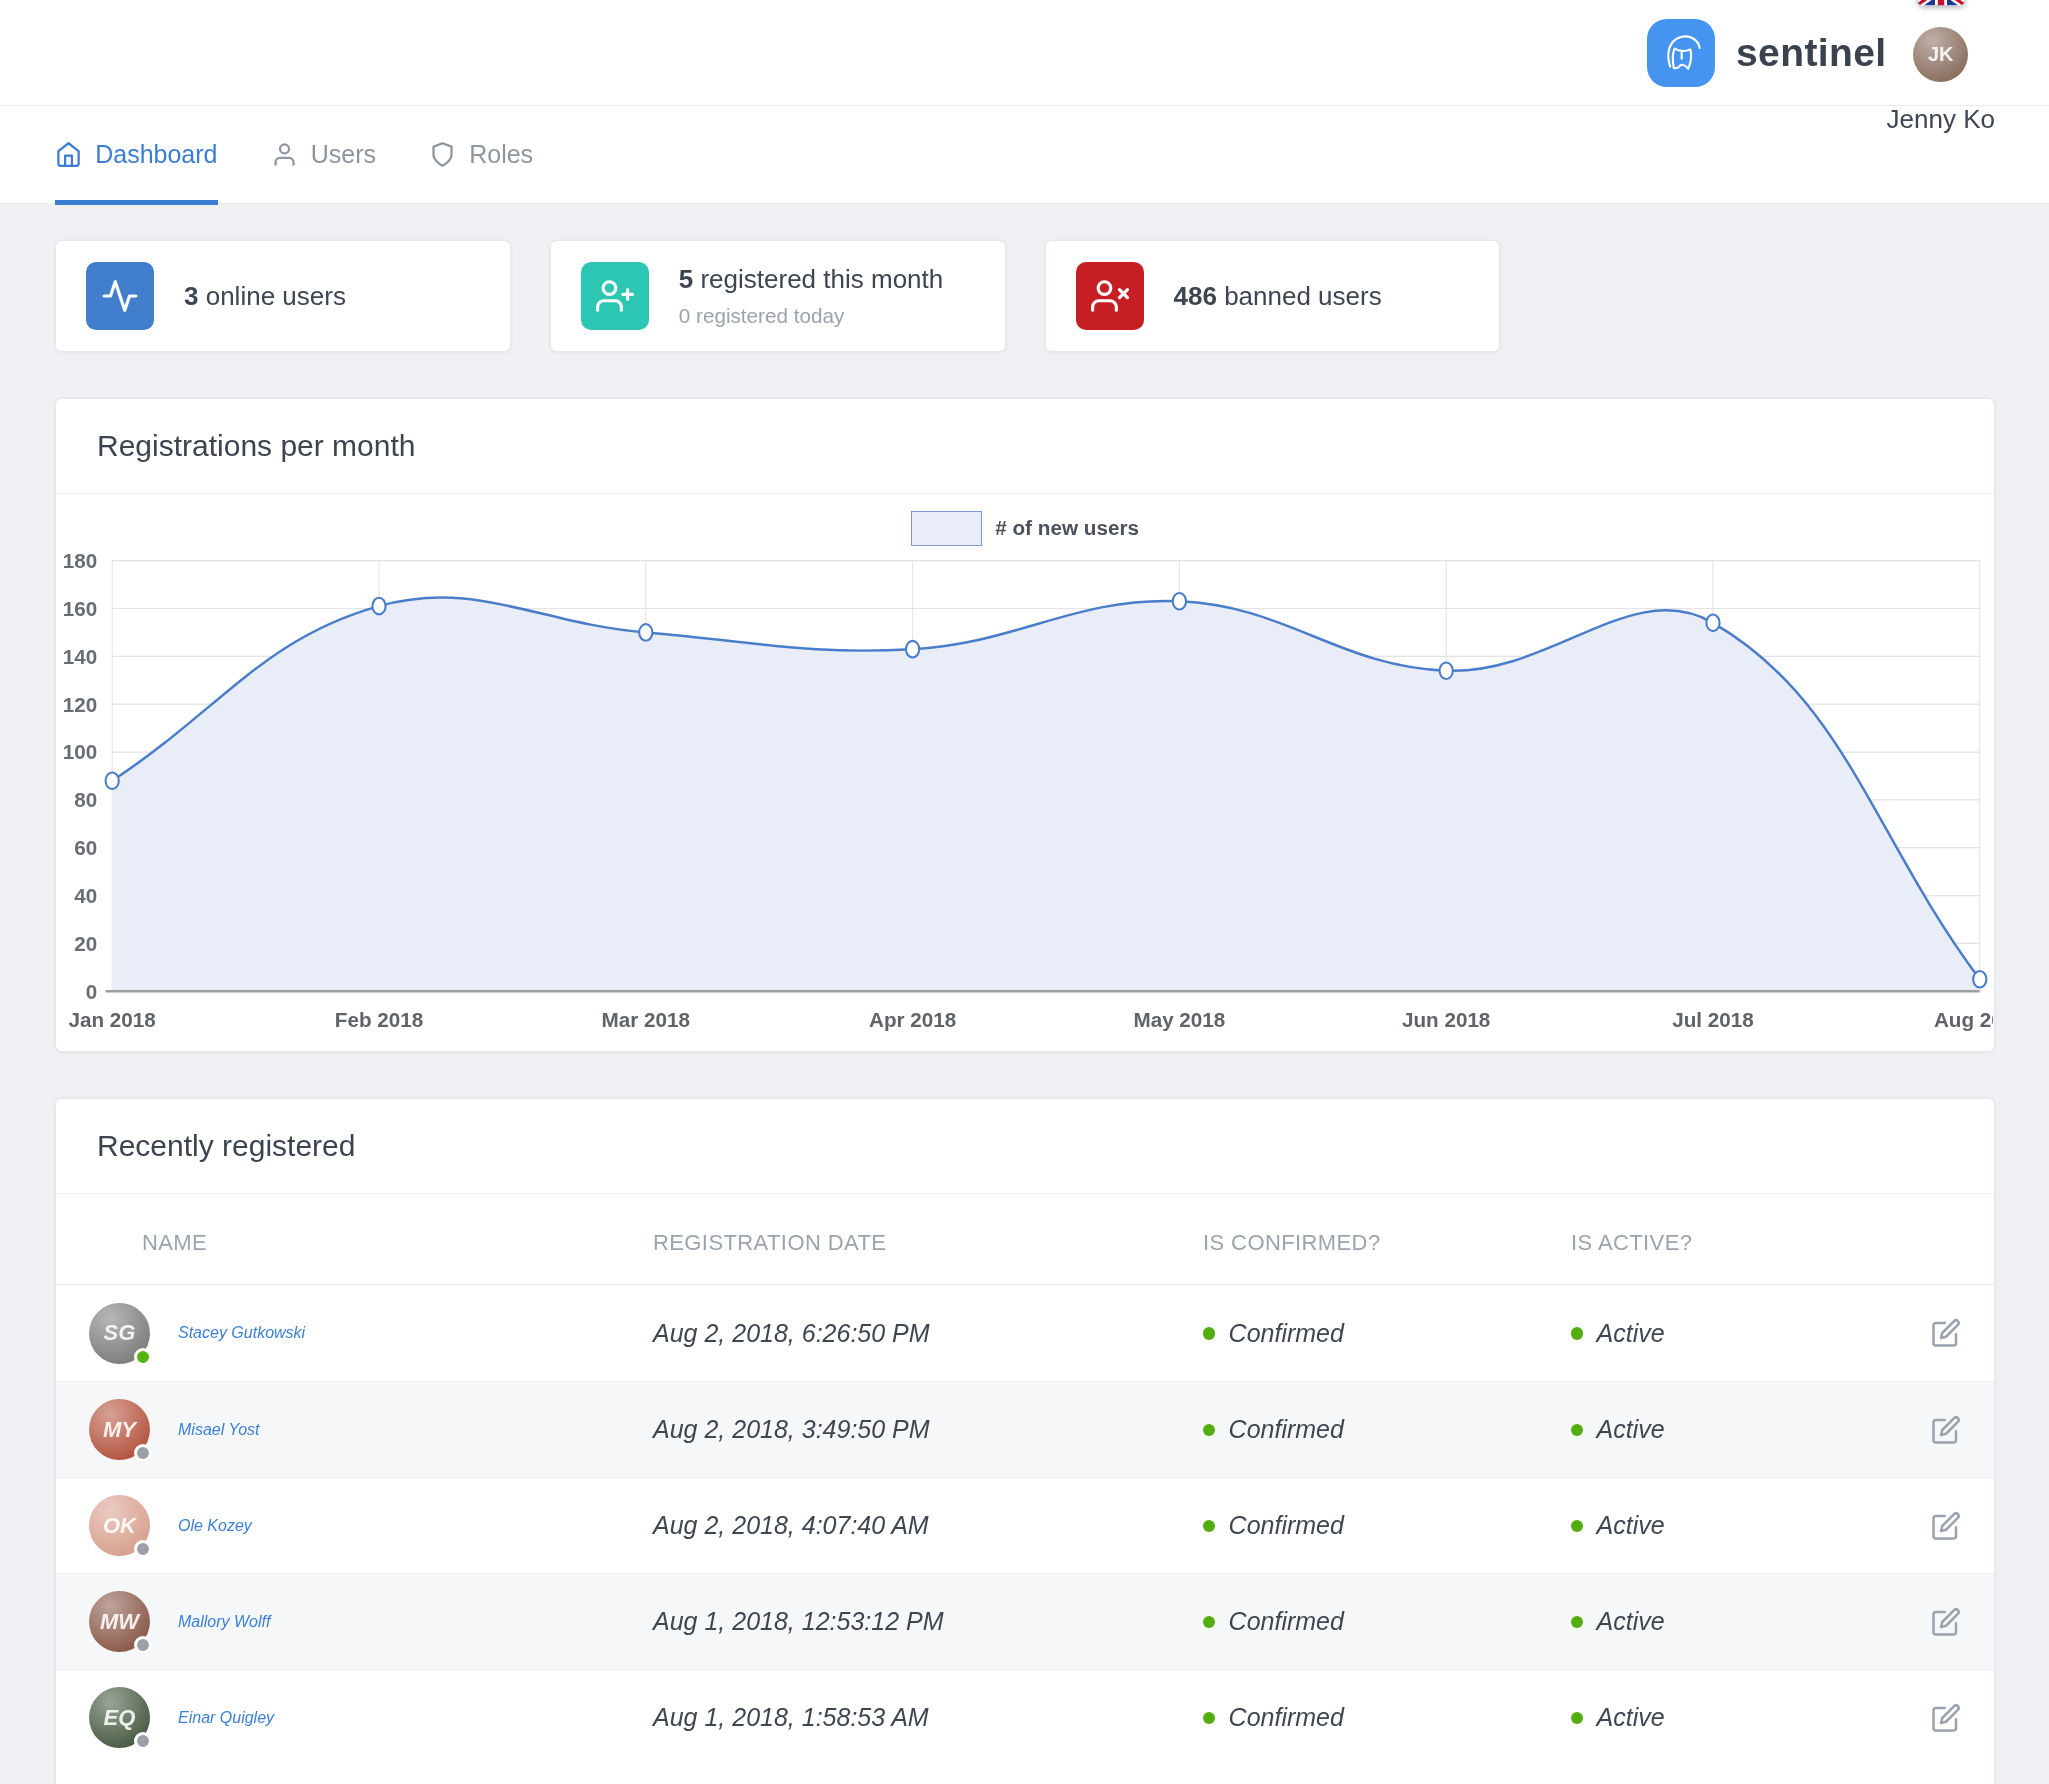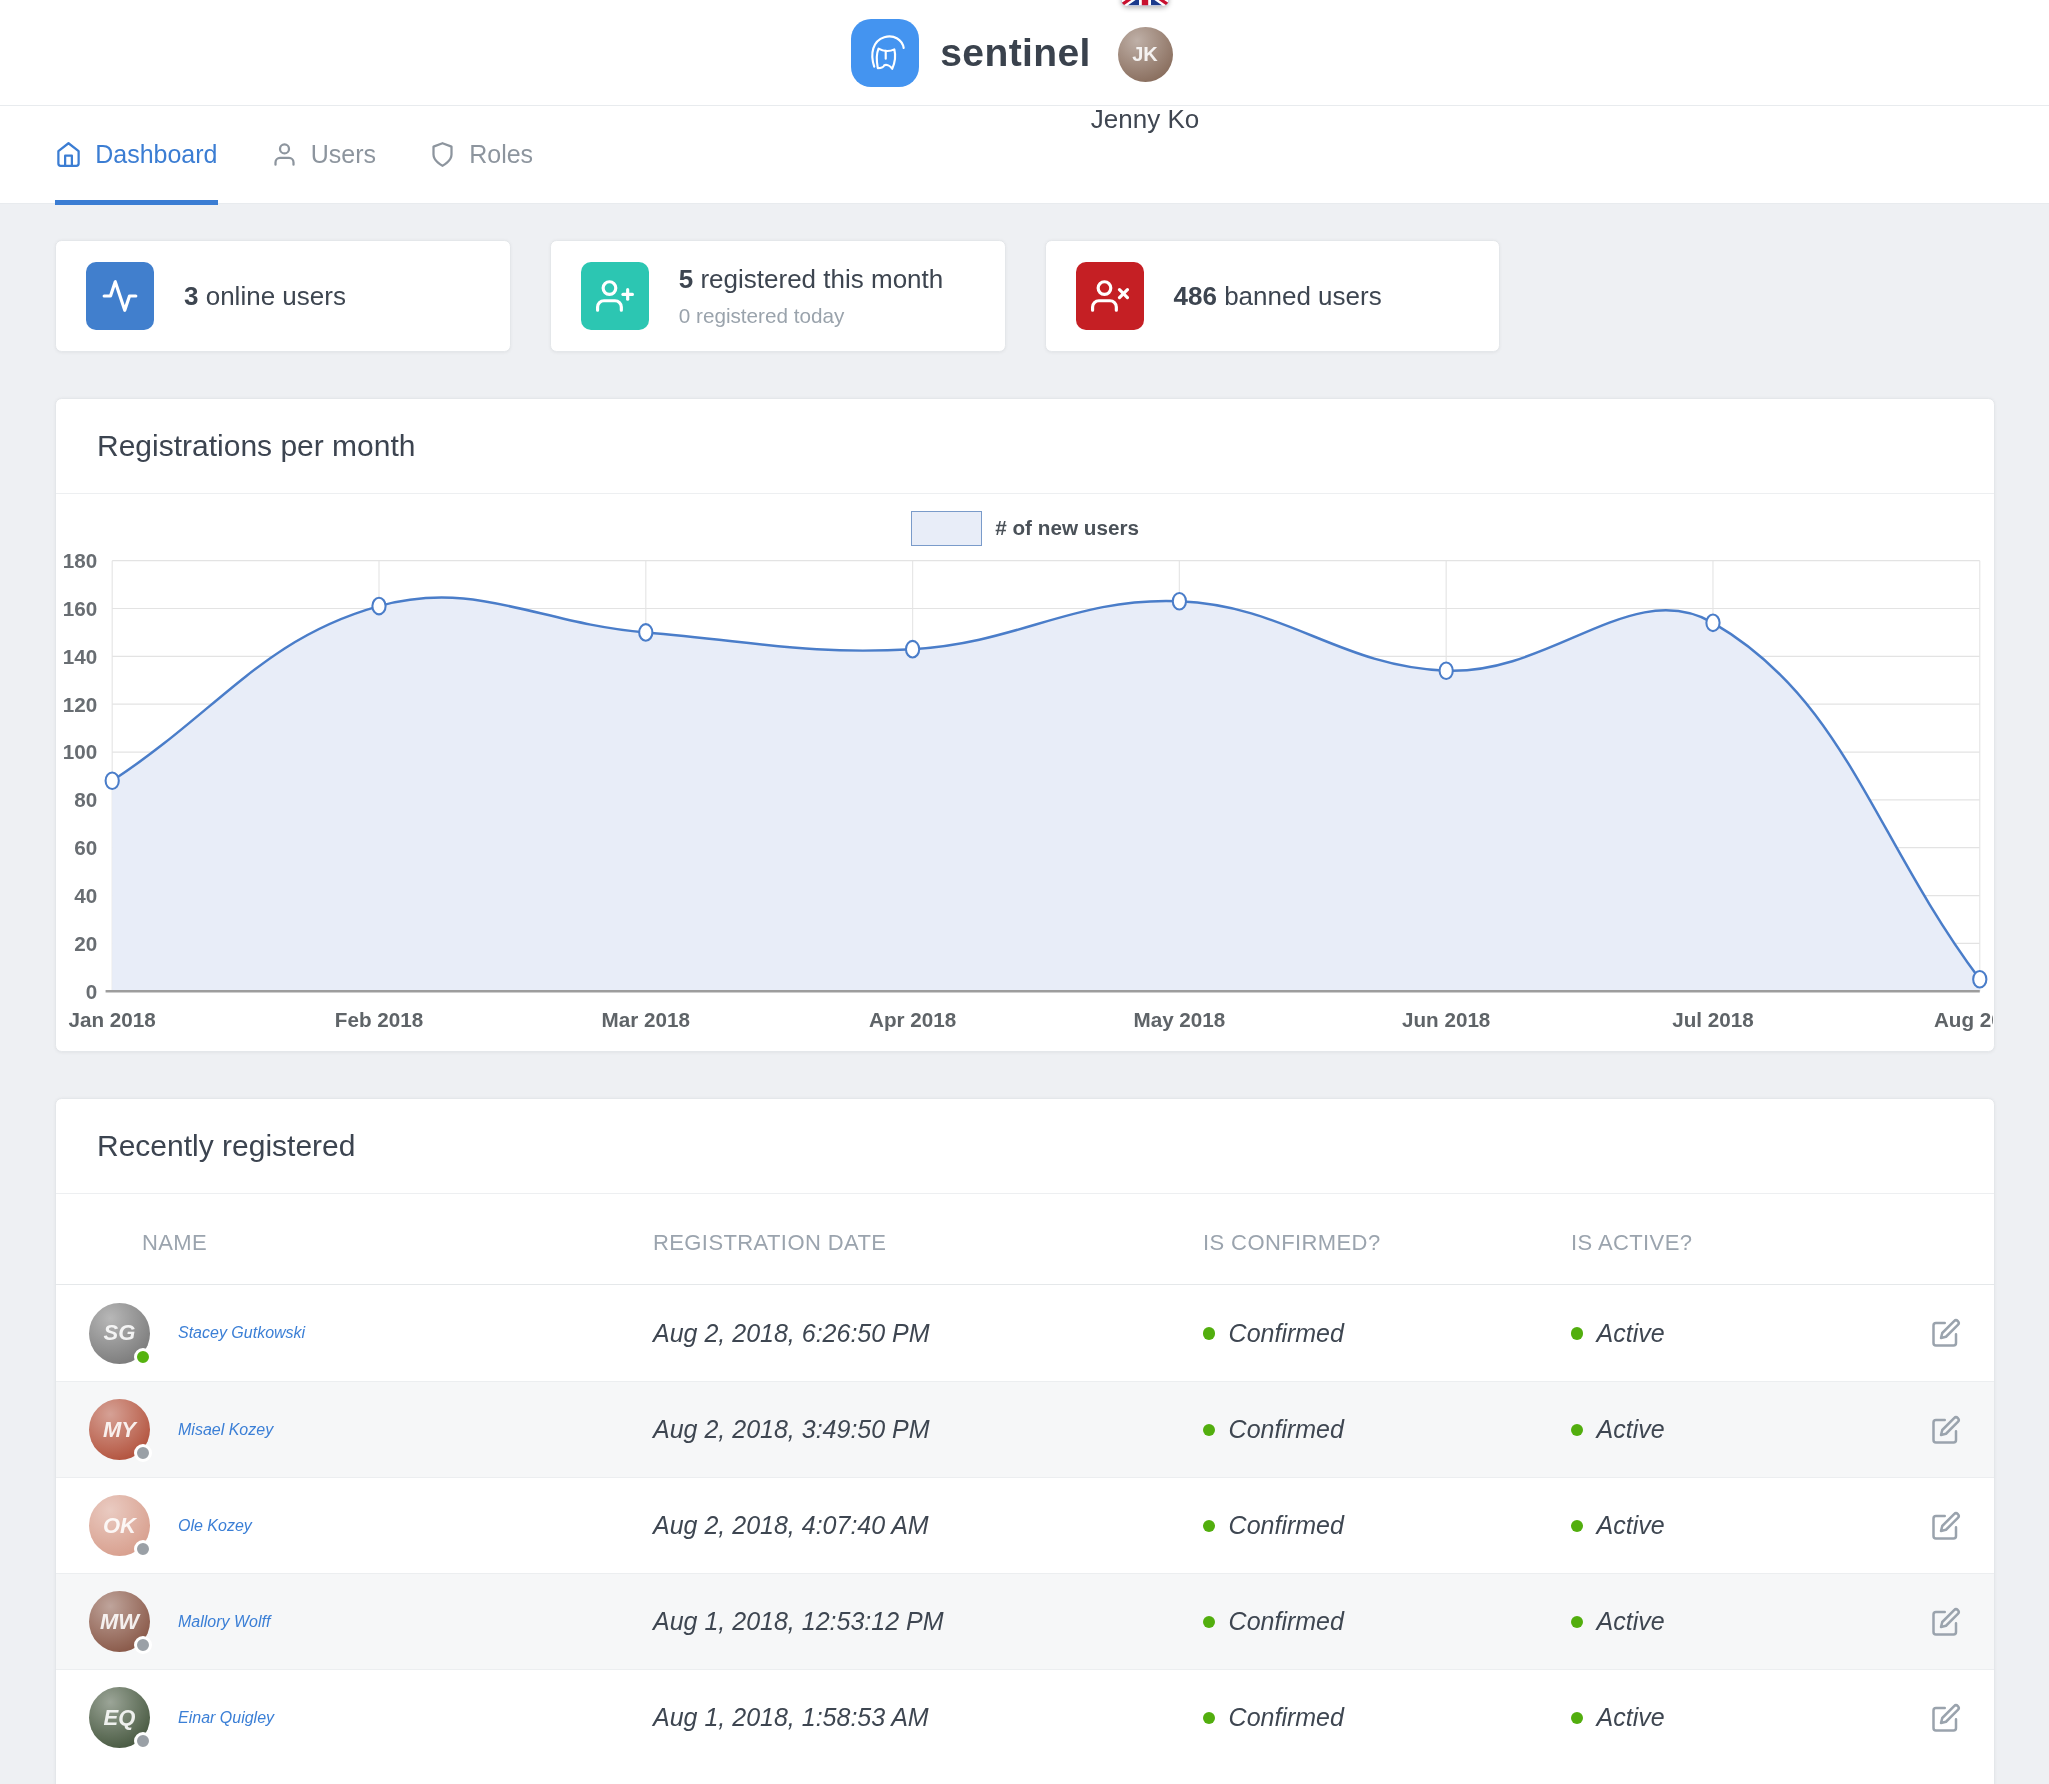--- a/index.html
+++ b/index.html
@@ -6,21 +6,21 @@
   html,body { margin:0; padding:0; }
   body {
     width:2050px; height:1785px; overflow:hidden;
     background:#eef0f3;
     font-family:"Liberation Sans", sans-serif;
     color:#3d4550;
   }
   
   .topbar {
     height:106px; background:#fff; border-bottom:1.7px solid #e8ebee;
-    display:flex; align-items:center; justify-content:center;
+    display:flex; align-items:center; justify-content:flex-end;
     padding:0 55px;
   }
   .brand { display:flex; align-items:center; gap:21.5px; }
   .logo {
     width:68px; height:68px; border-radius:20px; background:#4494f0;
     display:flex; align-items:center; justify-content:center; flex:none;
   }
   .logo svg { width:46px; height:46px; }
   .brand-name { font-size:39px; font-weight:600; color:#3a424d; letter-spacing:0.4px; }
   .topbar-right { display:flex; align-items:center; gap:21.5px;flex-direction:column; }
@@ -311,21 +311,21 @@
       </button>
     </div>
   </div>
 
   <div class="tgrid trow">
     <div class="name-cell">
       <span class="avatar row-avatar" style="background: radial-gradient(130% 130% at 35% 25%, color-mix(in srgb, rgb(179, 84, 63) 55%, rgb(255, 255, 255)) 0%, rgb(179, 84, 63) 60%, color-mix(in srgb, rgb(179, 84, 63) 70%, rgb(0, 0, 0)) 100%) rgb(179, 84, 63);">
         <b class="initials">MY</b>
         <i class="presence offline"></i>
       </span>
-      <a class="name-link">Misael Kozey</a>
+      <a class="name-link">Misael Yost</a>
     </div>
     <div class="date-cell">Aug 2, 2018, 3:49:50 PM</div>
     <div class="status-cell">
       <i class="dot"></i>
       <span class="confirmed-text">Confirmed</span>
     </div>
     <div class="status-cell">
       <i class="dot"></i>
       <span class="active-text">Active</span>
     </div>

